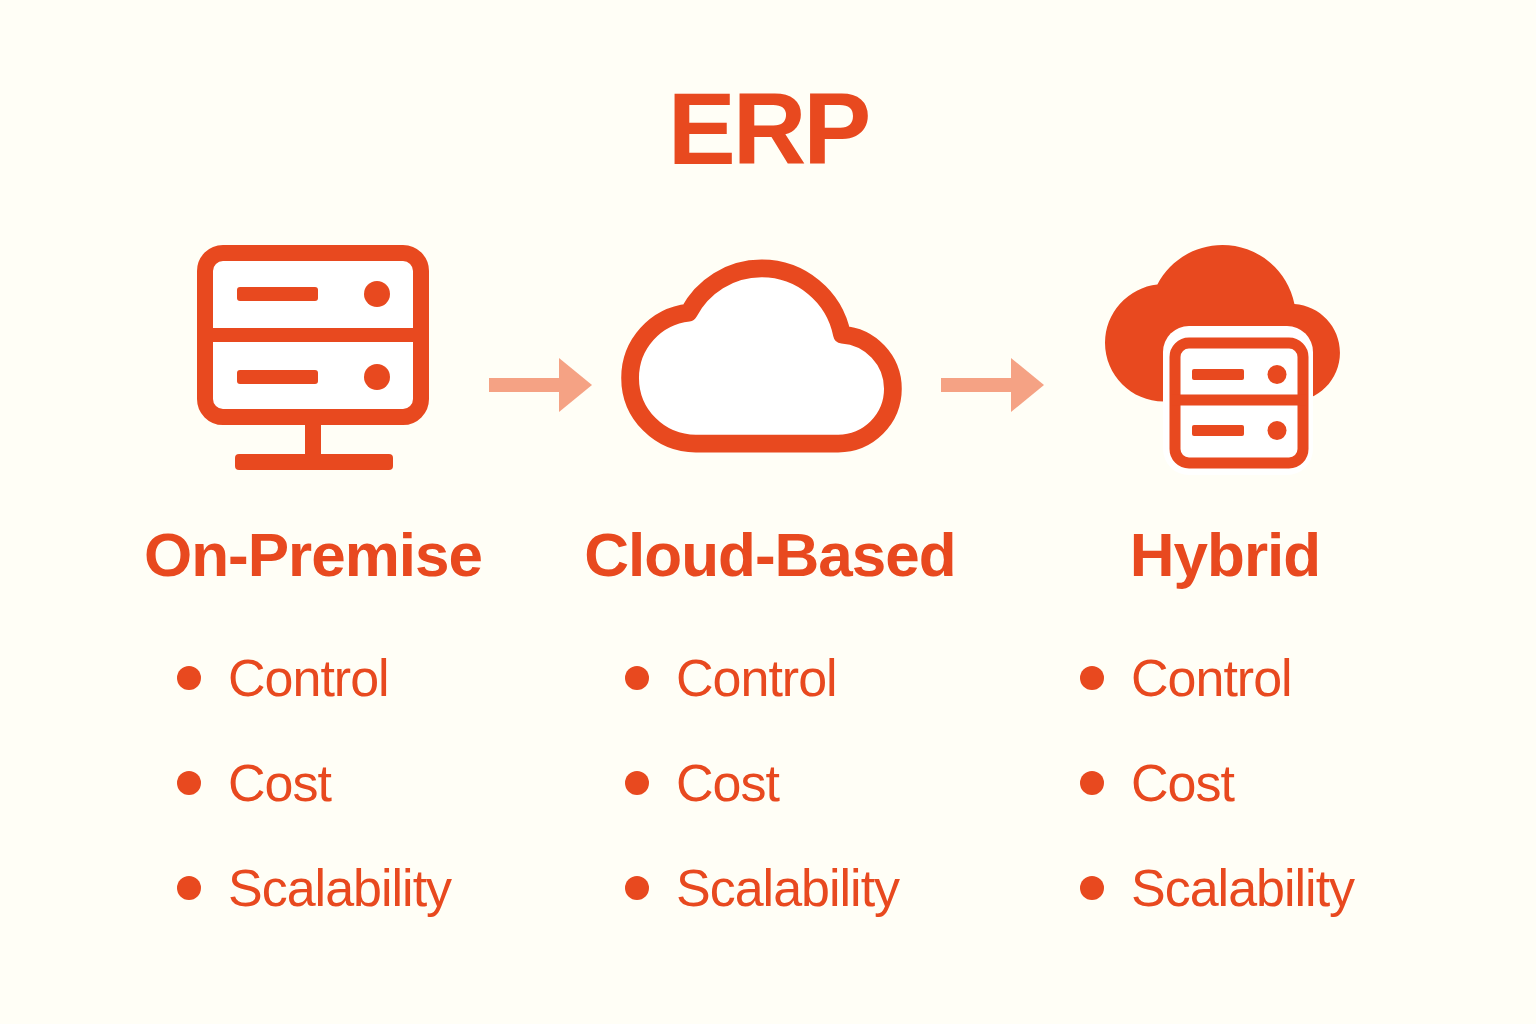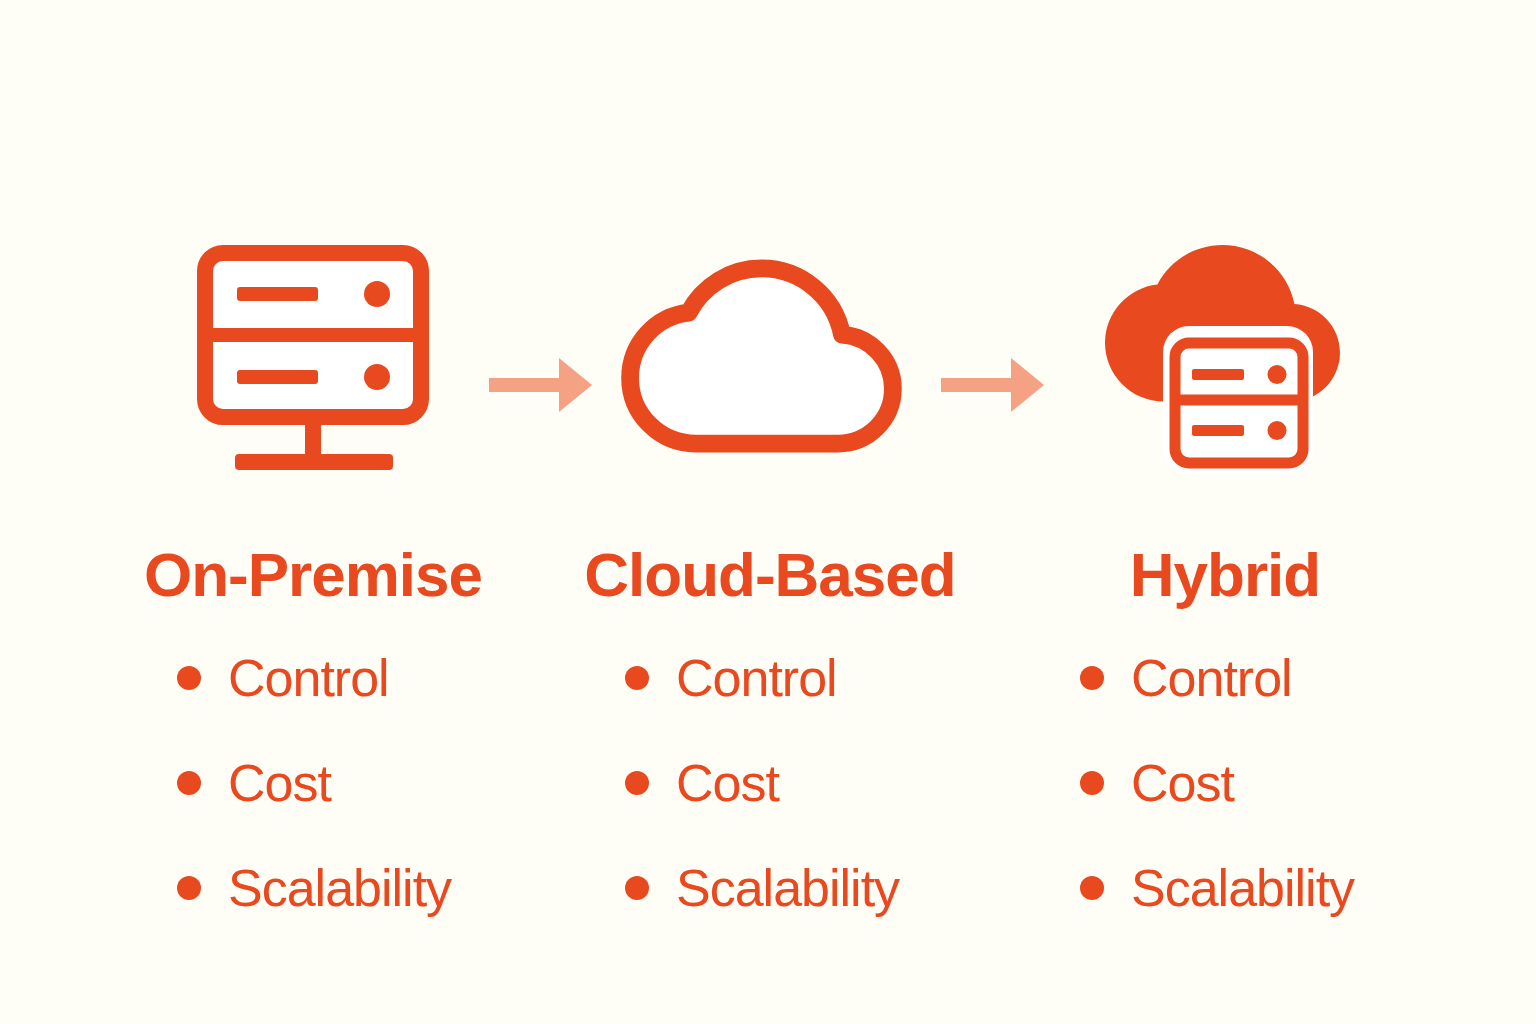--- a/index.html
+++ b/index.html
@@ -43,21 +43,20 @@
   .col-label {
     position: absolute;
     top: 522px;
     width: 440px;
     text-align: center;
     font-size: 62px;
     font-weight: bold;
     letter-spacing: -1px;
     color: var(--accent);
     line-height: 1.05;
-    margin-top: 20px;
   }
   .label-1 { left: 93px; }
   .label-2 { left: 550px; }
   .label-3 { left: 1005px; }
 
   .bullet-list {
     position: absolute;
     top: 645px;
     list-style: none;
   }
@@ -91,20 +90,21 @@
   .ln-accent { stroke: var(--accent); }
   .fl-accent { fill: var(--accent); }
   .fl-white  { fill: var(--icon_fill); }
   .fl-arrow  { fill: var(--arrow); }
 </style>
 </head>
 <body>
 
 <div class="stage">
 
+  <div class="diagram-title">ERP</div>
 
   <svg class="icon icon-server" width="232" height="226" viewBox="0 0 232 226" aria-hidden="true">
     <rect class="st-accent" x="8" y="8" width="216" height="164" rx="18" stroke-width="16"></rect>
     <line class="ln-accent" x1="10" y1="90" x2="222" y2="90" stroke-width="14"></line>
     <rect class="fl-accent" x="40" y="42" width="81" height="14" rx="3"></rect>
     <circle class="fl-accent" cx="180" cy="49" r="13"></circle>
     <rect class="fl-accent" x="40" y="125" width="81" height="14" rx="3"></rect>
     <circle class="fl-accent" cx="180" cy="132" r="13"></circle>
     <rect class="fl-accent" x="108" y="178" width="16" height="36"></rect>
     <rect class="fl-accent" x="38" y="209" width="158" height="16" rx="4"></rect>

